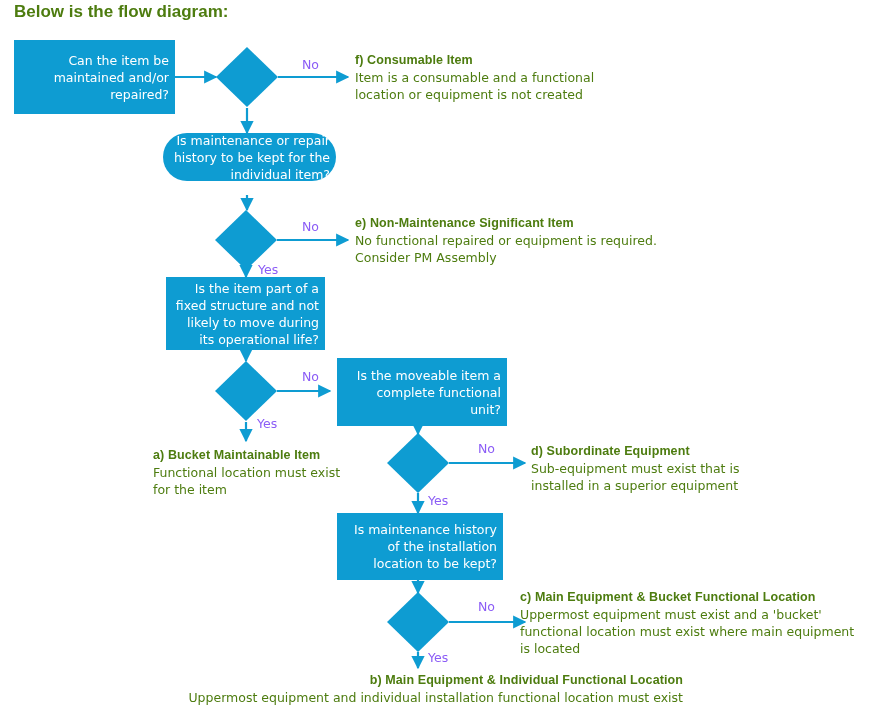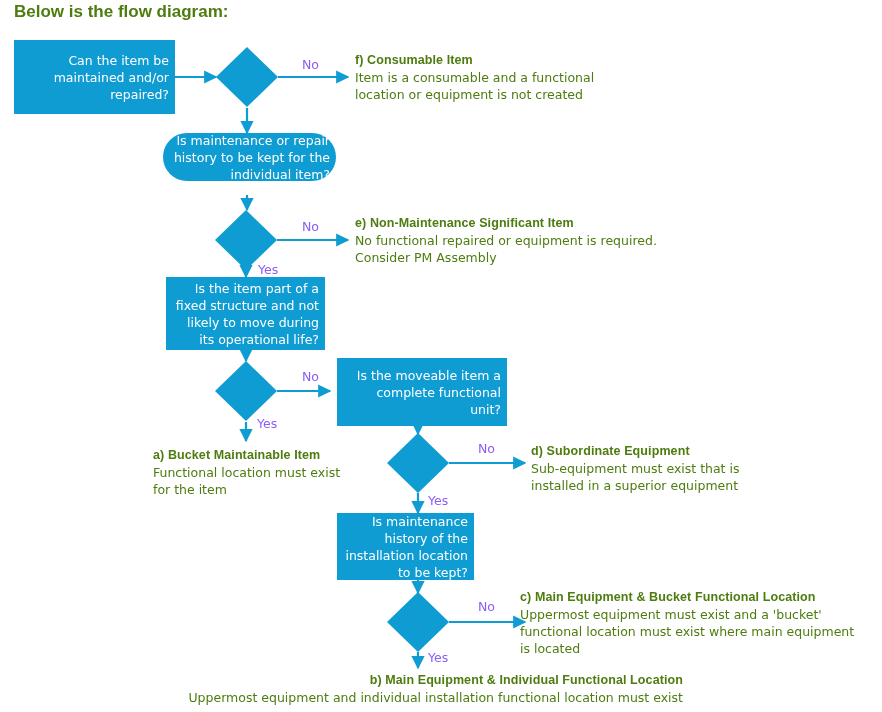--- a/index.html
+++ b/index.html
@@ -144,21 +144,21 @@
   </div>
 
   <div class="node-box" style="left:166px; top:277px; width:159px; height:73px;">
     <span>Is the item part of a fixed structure and not likely to move during its operational life?</span>
   </div>
 
   <div class="node-box" style="left:337px; top:358px; width:170px; height:68px;">
     <span>Is the moveable item a complete functional unit?</span>
   </div>
 
-  <div class="node-box" style="left:337px; top:513px; width:137px; height:67px;">
+  <div class="node-box" style="left:337px; top:513px; width:166px; height:67px;">
     <span>Is maintenance history of the installation location to be kept?</span>
   </div>
 
   <div class="edge-label" style="left:302px; top:57px;">No</div>
 
   <div class="edge-label" style="left:302px; top:219px;">No</div>
   <div class="edge-label" style="left:258px; top:262px;">Yes</div>
 
   <div class="edge-label" style="left:302px; top:369px;">No</div>
   <div class="edge-label" style="left:257px; top:416px;">Yes</div>

